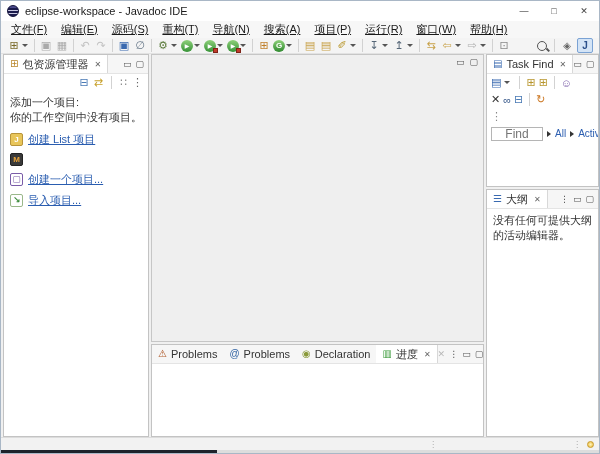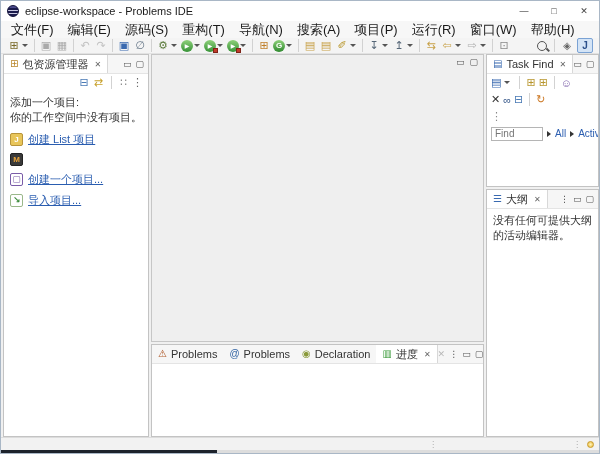--- a/index.html
+++ b/index.html
@@ -5,21 +5,21 @@
   html,body{margin:0;padding:0;background:#d8d8d8;font-family:"Liberation Sans","DejaVu Sans",sans-serif;font-size:11px;color:#333;}
   .window{position:relative;width:600px;height:454px;background:#f0f0f0;box-sizing:border-box;border:1px solid #a9b7c6;overflow:hidden;}
   
   .titlebar{position:absolute;top:0;left:0;right:0;height:20px;background:#ffffff;display:flex;align-items:center;padding-left:6px;gap:6px;box-sizing:border-box;}
   .eclipse-logo{width:12px;height:12px;border-radius:50%;background:linear-gradient(#4a4a8a 0 2px,#1b1b4d 2px 4px,#c8c8e0 4px 5px,#1b1b4d 5px 7px,#c8c8e0 7px 8px,#1b1b4d 8px 12px);border:1px solid #12123a;box-sizing:border-box;}
   .title-text{font-size:11px;color:#1a1a1a;}
   .win-controls{margin-left:auto;display:flex;height:20px;}
   .win-btn{width:30px;display:flex;align-items:center;justify-content:center;font-size:9px;color:#444;}
   
   .menubar{position:absolute;top:20px;left:0;right:0;height:17px;background:#f7f7f7;display:flex;align-items:center;padding-left:3px;}
-  .menu-item{padding:0 7px;font-size:13px;color:#1a1a1a;}
+  .menu-item{padding:0 7px;font-size:11px;color:#1a1a1a;text-decoration:underline;}
   
   .toolbar{position:absolute;top:37px;left:0;right:0;height:16px;background:#f4f4f4;border-bottom:1px solid #e2e2e2;display:flex;align-items:center;padding:0 5px;box-sizing:border-box;}
   .tbi{height:15px;min-width:14px;display:flex;align-items:center;justify-content:center;font-size:11px;margin:0 1px;line-height:1;}
   .dd{width:0;height:0;border-left:3px solid transparent;border-right:3px solid transparent;border-top:3px solid #555;margin:0 3px 0 0;}
   .sep{width:1px;height:13px;background:#d2d2d2;margin:0 3px;}
   .disabled{opacity:.38;filter:grayscale(1);}
   .run-btn{width:12px;height:12px;border-radius:50%;background:linear-gradient(#8ed07a,#379337);color:#fff;font-size:6px;display:flex;align-items:center;justify-content:center;position:relative;margin:0 1px;}
   .run-btn .ovl{position:absolute;right:-2px;bottom:-1px;width:5px;height:5px;background:#c23b2a;border:1px solid #7e2318;box-sizing:border-box;}
   .gcov{width:12px;height:12px;border-radius:50%;background:linear-gradient(#8ed07a,#2f8a2f);color:#fff;font-size:8px;font-weight:bold;display:flex;align-items:center;justify-content:center;margin:0 1px;}
   .tb-right{margin-left:auto;display:flex;align-items:center;}
@@ -44,39 +44,39 @@
   .li-box{width:13px;height:13px;display:flex;align-items:center;justify-content:center;font-size:8px;font-weight:bold;border-radius:2px;box-sizing:border-box;flex:0 0 13px;}
   .li-java{background:#e8c55a;border:1px solid #b8943a;color:#fff;}
   .li-maven{background:#3a3a3a;border:1px solid #222;color:#e8a33a;}
   .li-proj{background:#fff;border:1px solid #7a5ca8;color:#7a5ca8;font-size:9px;}
   .li-imp{background:#fff;border:1px solid #9ab88a;color:#3a8a3a;font-size:9px;}
   
   .editor{position:absolute;background:#efefef;border:1px solid #c6c6c6;box-sizing:border-box;}
   .editor-head{height:15px;display:flex;align-items:center;justify-content:flex-end;gap:5px;padding:0 5px;color:#555;}
   
   .tl-row{height:17px;display:flex;align-items:center;padding:0 4px;gap:3px;font-size:11px;}
-  .find-input{width:52px;height:14px;font-size:10px;border:1px solid #b5b5b5;padding:0 3px;color:#888;font-family:"Liberation Sans","DejaVu Sans",sans-serif;box-sizing:border-box;}
+  .find-input{width:52px;height:14px;font-size:12px;border:1px solid #b5b5b5;padding:0 3px;color:#888;font-family:"Liberation Sans","DejaVu Sans",sans-serif;box-sizing:border-box;text-align:center;}
   .tri{width:0;height:0;border-top:3px solid transparent;border-bottom:3px solid transparent;border-left:4px solid #333;margin:0 1px;}
   .filter-link{color:#2a5db0;font-size:10px;white-space:nowrap;}
   
   .statusbar{position:absolute;left:0;right:0;top:436px;height:13px;background:#f2f2f2;border-top:1px solid #dcdcdc;box-sizing:border-box;}
   .sb-dots{position:absolute;top:2px;font-size:8px;color:#aaa;}
   .bulb{position:absolute;right:5px;top:3px;width:7px;height:7px;border-radius:50%;background:radial-gradient(#fff3b8,#e8b93a);border:1px solid #c89a2a;box-sizing:border-box;}
   
   .strip{position:absolute;left:0;right:0;top:449px;height:5px;background:#dddddd;}
   .strip-dark{position:absolute;left:0;top:0;width:216px;height:5px;background:#1c222b;}
 </style>
 </head>
 <body>
 
 <div class="window">
 
   <div class="titlebar">
     <span class="eclipse-logo"></span>
-    <span class="title-text">eclipse-workspace - Problems IDE</span>
+    <span class="title-text">eclipse-workspace - Javadoc IDE</span>
     <div class="win-controls">
       <span class="win-btn">—</span>
       <span class="win-btn">□</span>
       <span class="win-btn">✕</span>
     </div>
   </div>
 
   <div class="menubar">
     <span class="menu-item">文件(F)</span>
     <span class="menu-item">编辑(E)</span>

